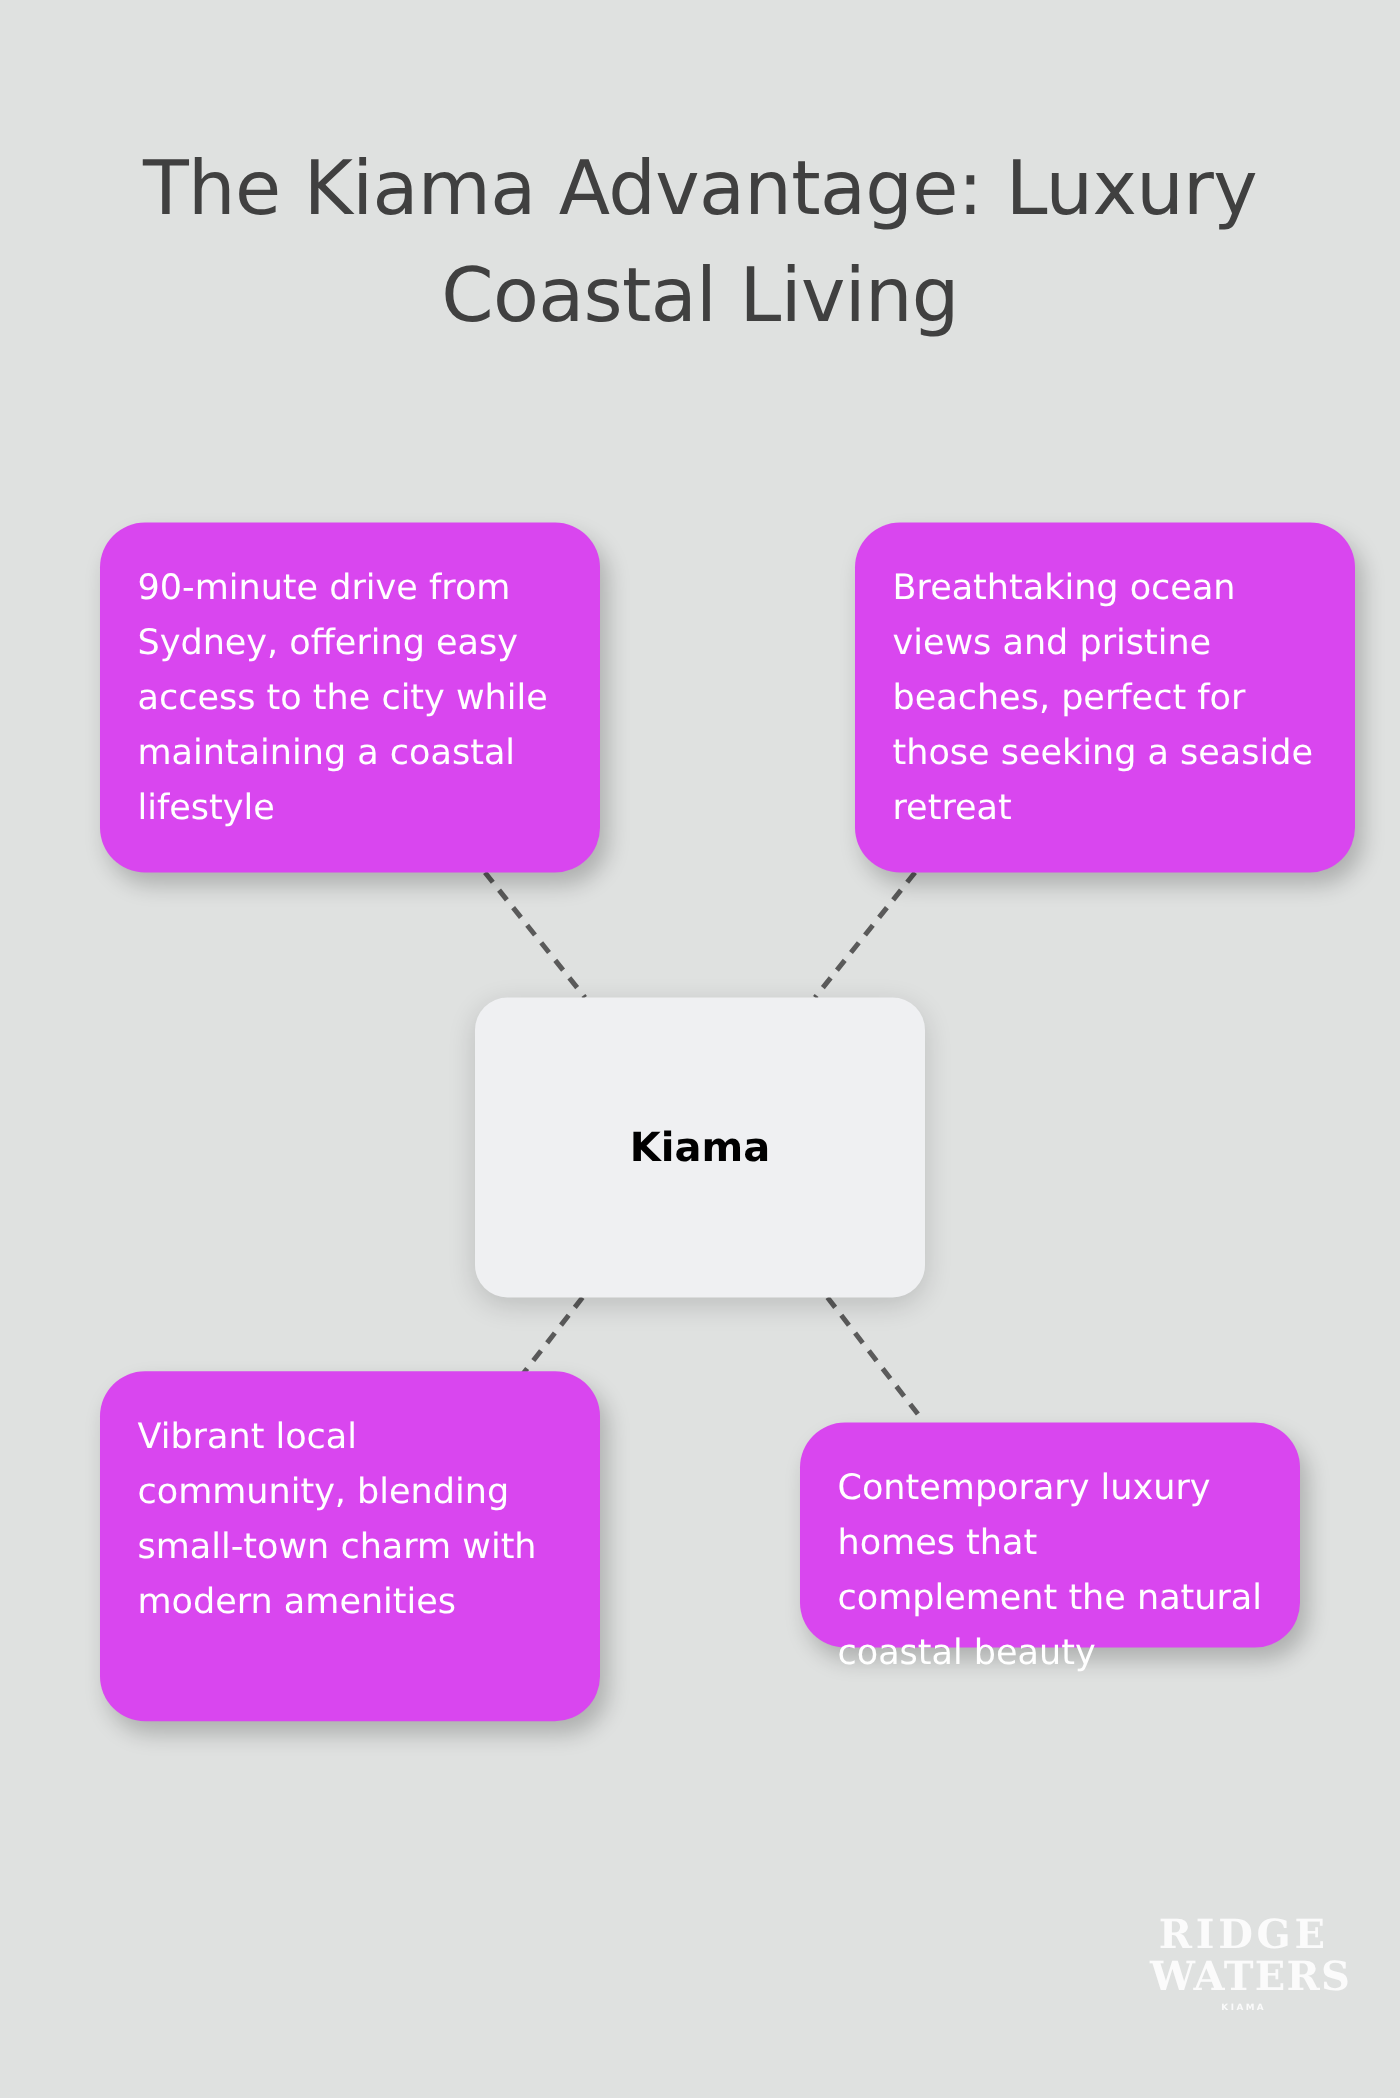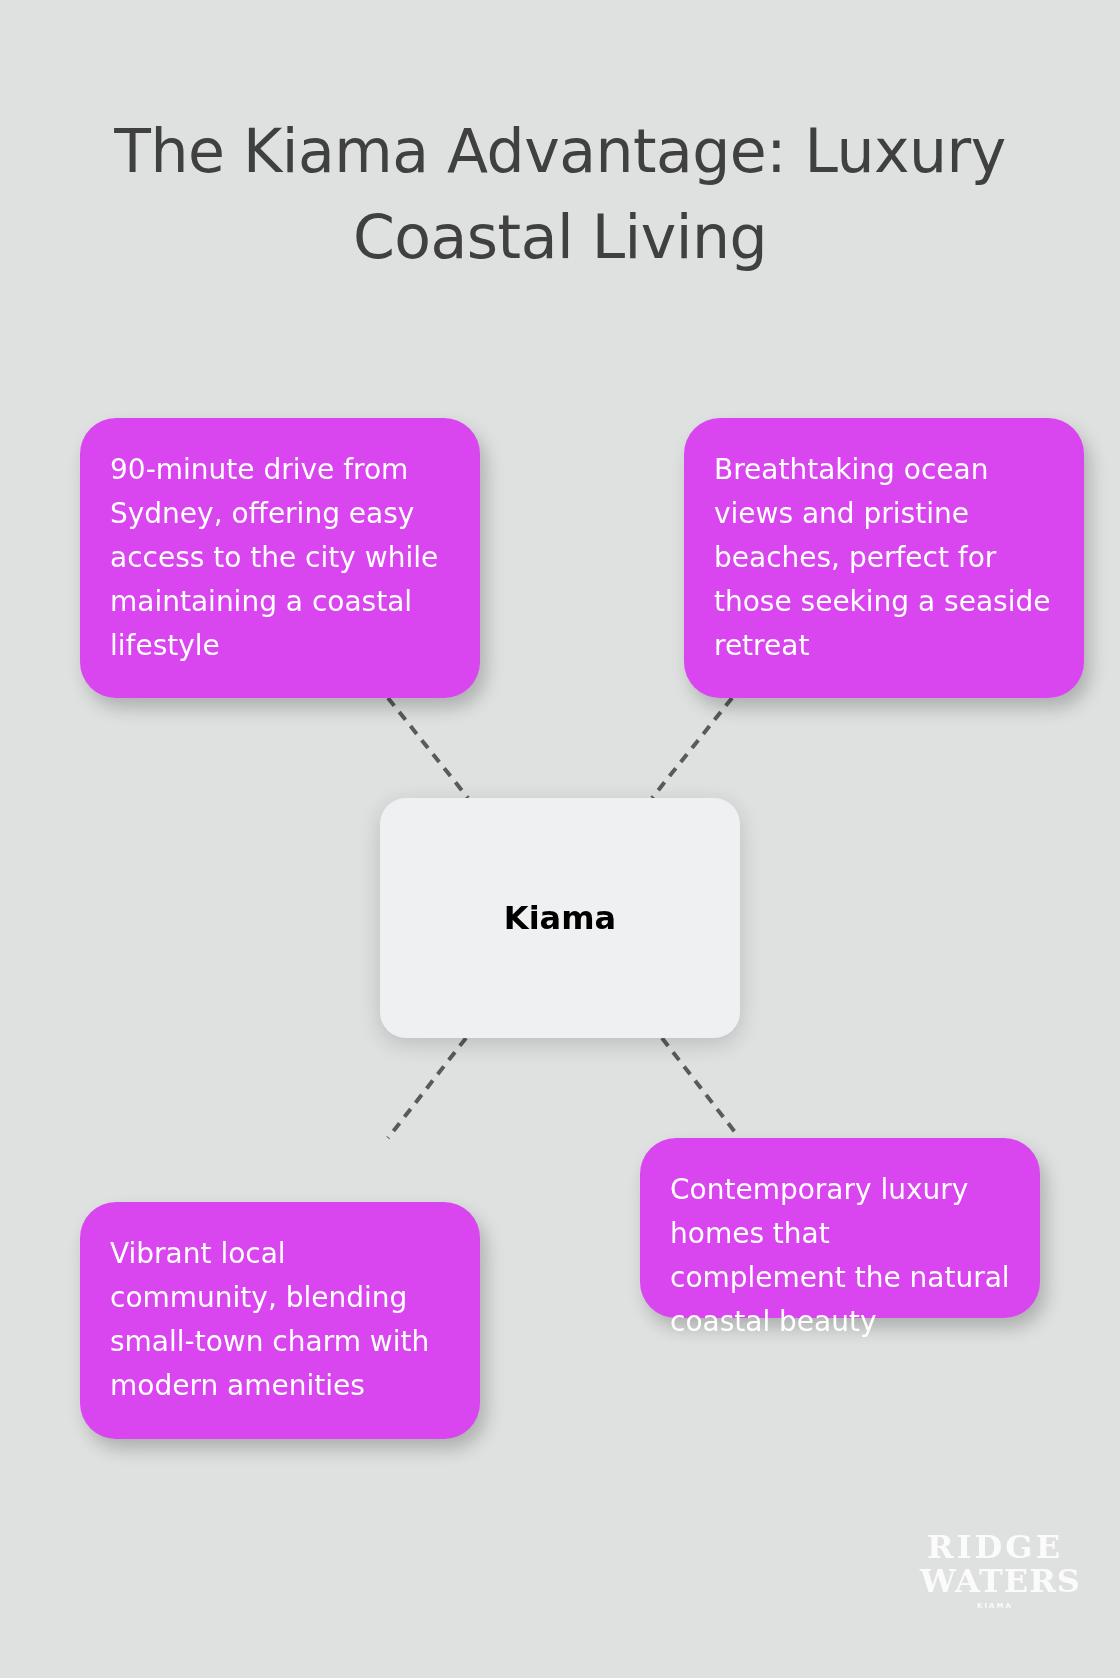--- a/index.html
+++ b/index.html
@@ -48,20 +48,20 @@
   </g>
 </svg>
 
 <div class="box" style="left:80px; top:418px; width:400px; height:280px;">90-minute drive from Sydney, offering easy access to the city while maintaining a coastal lifestyle</div>
 <div class="box" style="left:640px; top:418px; width:400px; height:280px;margin-left:44px;">Breathtaking ocean views and pristine beaches, perfect for those seeking a seaside retreat</div>
 
 <div class="center">
   <span>Kiama</span>
 </div>
 
-<div class="box" style="left:80px; top:1202px; width:400px; height:237px;">Vibrant local community, blending small-town charm with modern amenities</div>
+<div class="box" style="left:80px; top:1097px; width:400px; height:280px;">Vibrant local community, blending small-town charm with modern amenities</div>
 <div class="box" style="left:640px; top:1138px; width:400px; height:180px;">Contemporary luxury homes that complement the natural coastal beauty</div>
 
 <div class="logo">
   <div class="l1">RIDGE</div>
   <div class="l2">WATERS</div>
   <div class="l3">KIAMA</div>
 </div>
 
 </body></html>

